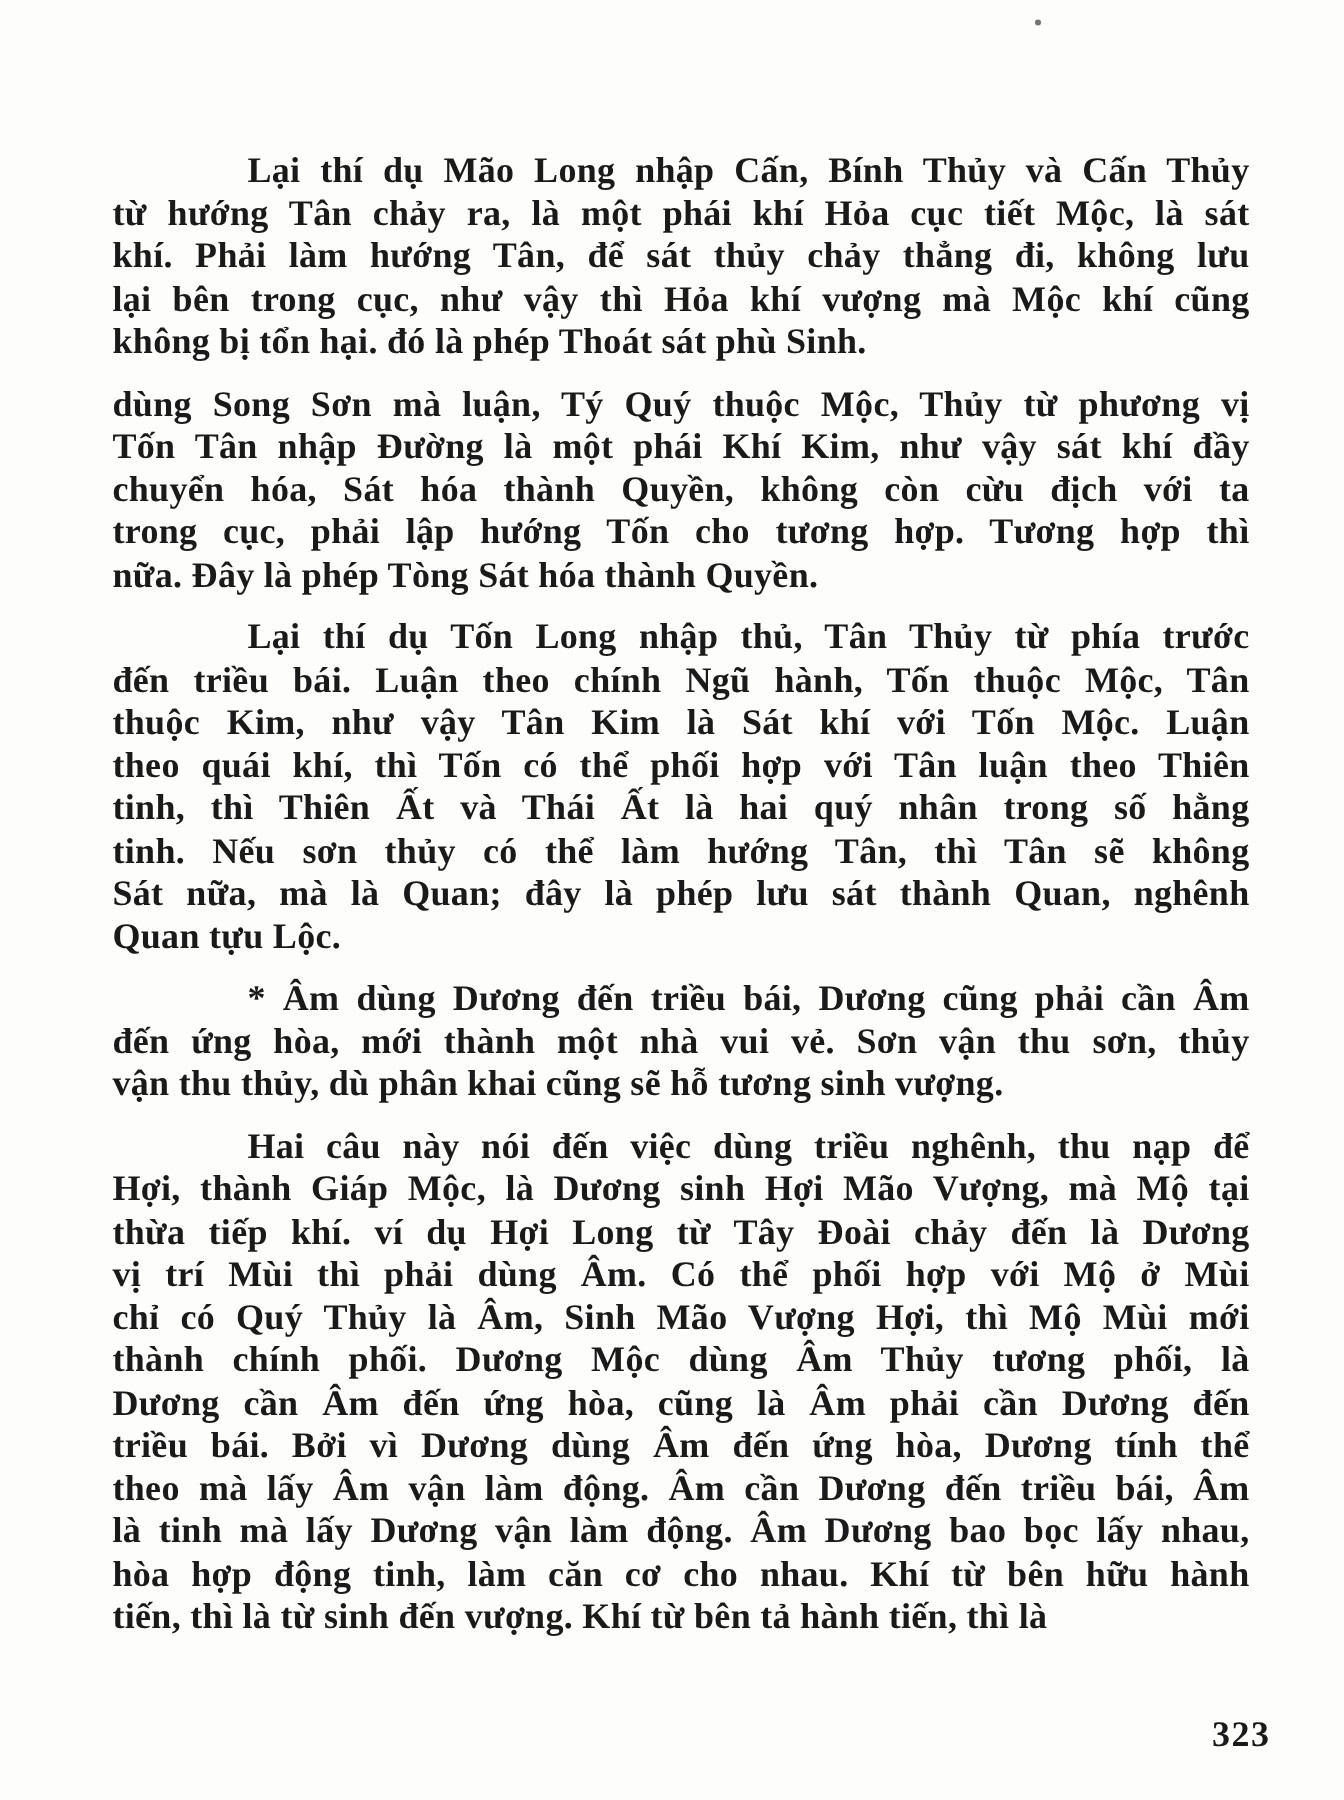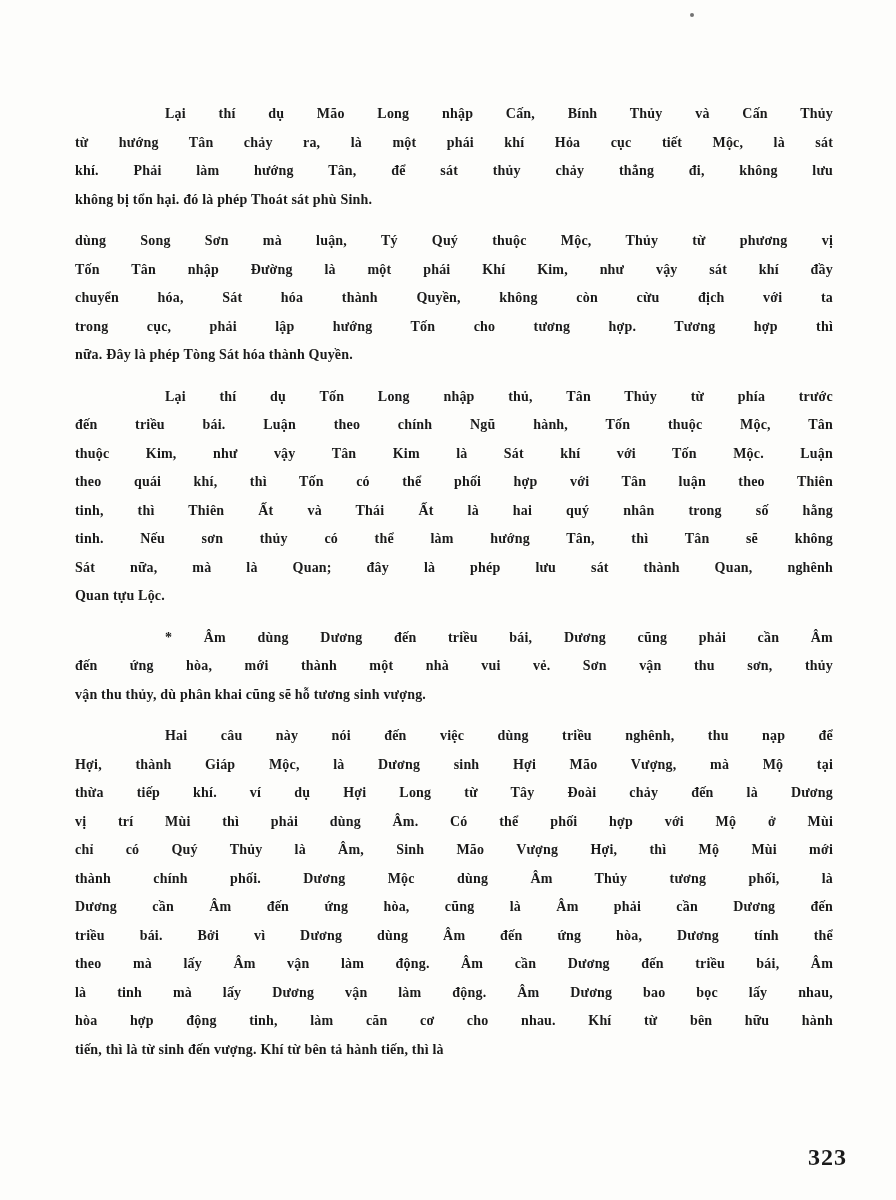--- a/index.html
+++ b/index.html
@@ -29,21 +29,21 @@
     margin: 13px 0 0 0;
     padding: 0;
   }
   p.para:first-child {
     margin-top: 0;
   }
   .line {
     display: block;
     height: 28.5px;
     line-height: 28.5px;
-    font-size: 14px;
+    font-size: 24px;
     font-weight: 700;
     letter-spacing: 0.2px;
     text-align: justify;
     text-align-last: justify;
     white-space: normal;
   }
   .line.first {
     text-indent: 90px;
   }
   .line.last {
@@ -71,20 +71,21 @@
 </head>
 <body style="background: rgb(253, 253, 251); color: rgb(26, 26, 26);">
 
 <div class="page">
   <div class="speck" style="background: rgb(68, 68, 68);"></div>
   <main class="text-block" id="text-block">
       <p class="para">
         <span class="line first">Lại thí dụ Mão Long nhập Cấn, Bính Thủy và Cấn Thủy</span>
         <span class="line">từ hướng Tân chảy ra, là một phái khí Hỏa cục tiết Mộc, là sát</span>
         <span class="line">khí. Phải làm hướng Tân, để sát thủy chảy thẳng đi, không lưu</span>
+        <span class="line">lại bên trong cục, như vậy thì Hỏa khí vượng mà Mộc khí cũng</span>
         <span class="line last">không bị tổn hại. đó là phép Thoát sát phù Sinh.</span>
       </p>
       <p class="para">
         <span class="line">dùng Song Sơn mà luận, Tý Quý thuộc Mộc, Thủy từ phương vị</span>
         <span class="line">Tốn Tân nhập Đường là một phái Khí Kim, như vậy sát khí đầy</span>
         <span class="line">chuyển hóa, Sát hóa thành Quyền, không còn cừu địch với ta</span>
         <span class="line">trong cục, phải lập hướng Tốn cho tương hợp. Tương hợp thì</span>
         <span class="line last">nữa. Đây là phép Tòng Sát hóa thành Quyền.</span>
       </p>
       <p class="para">

